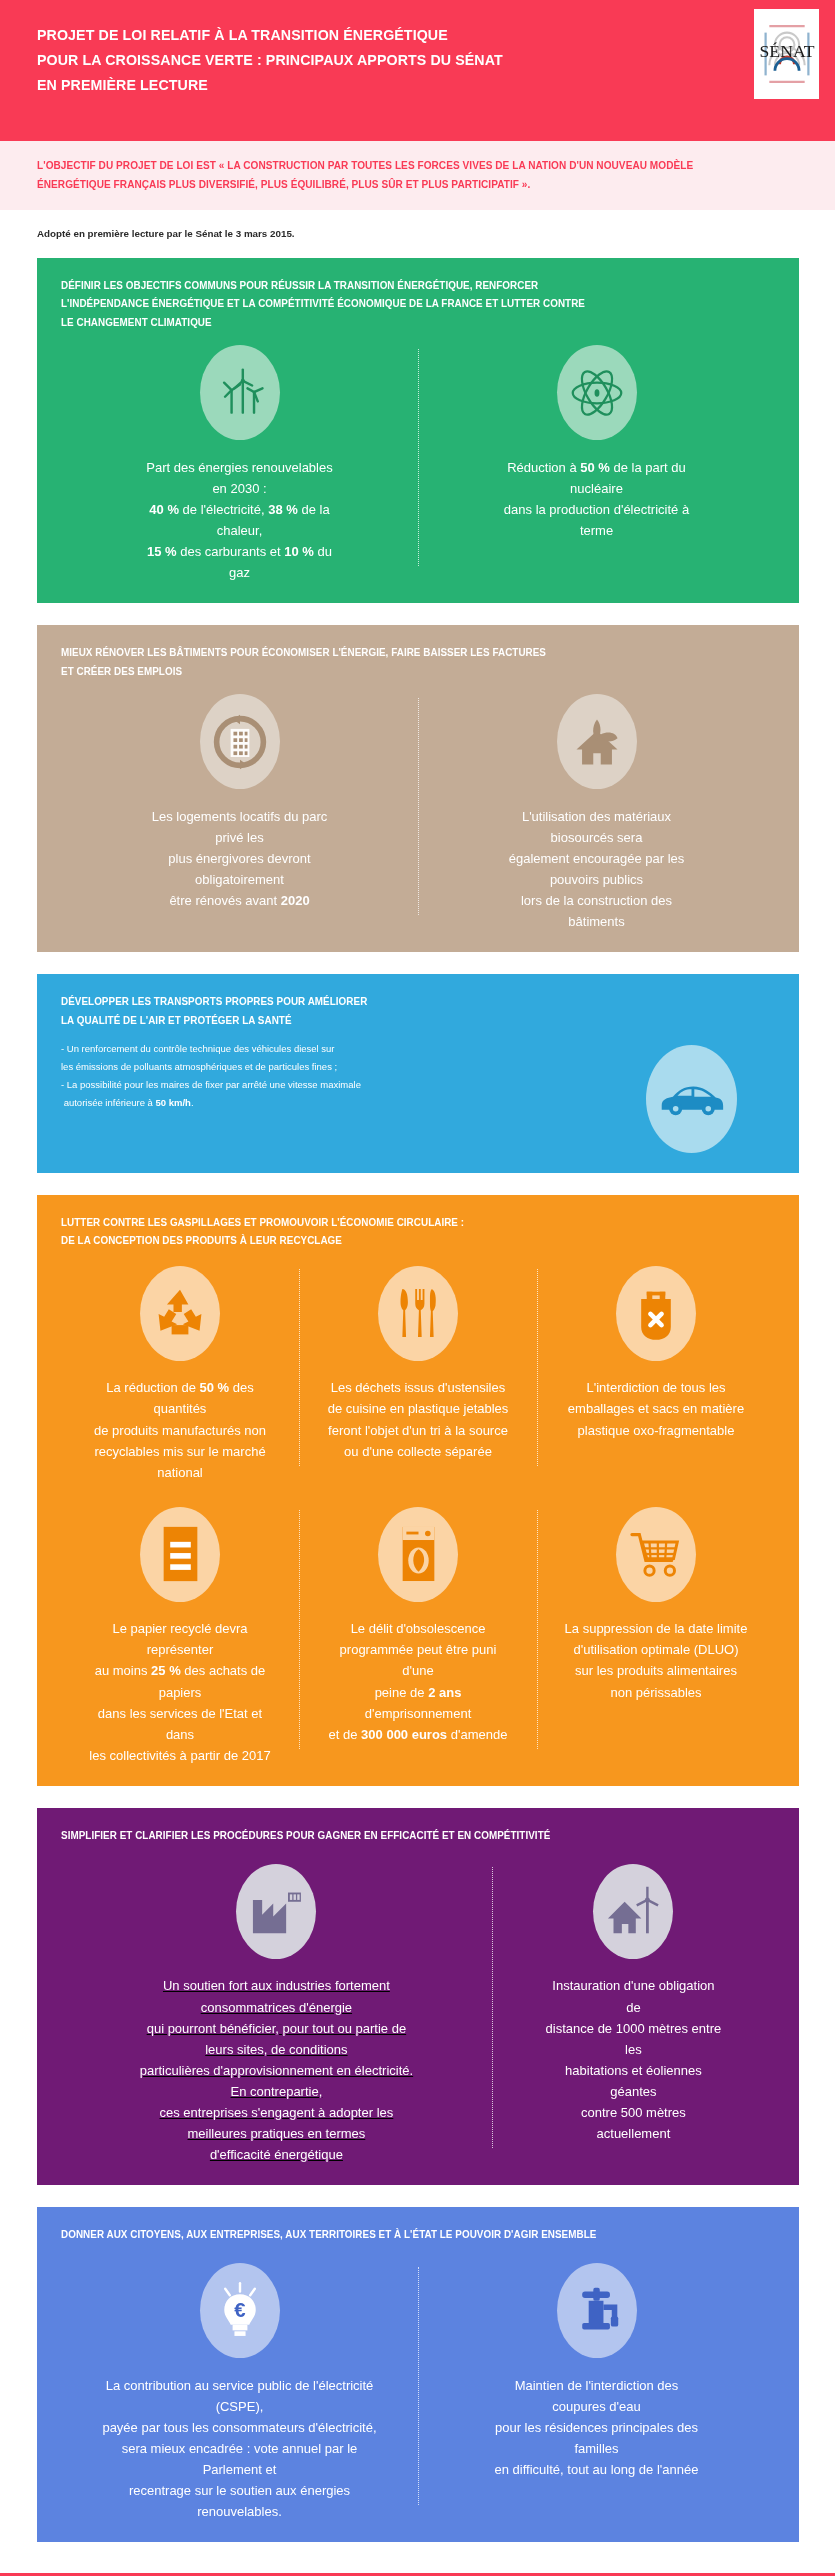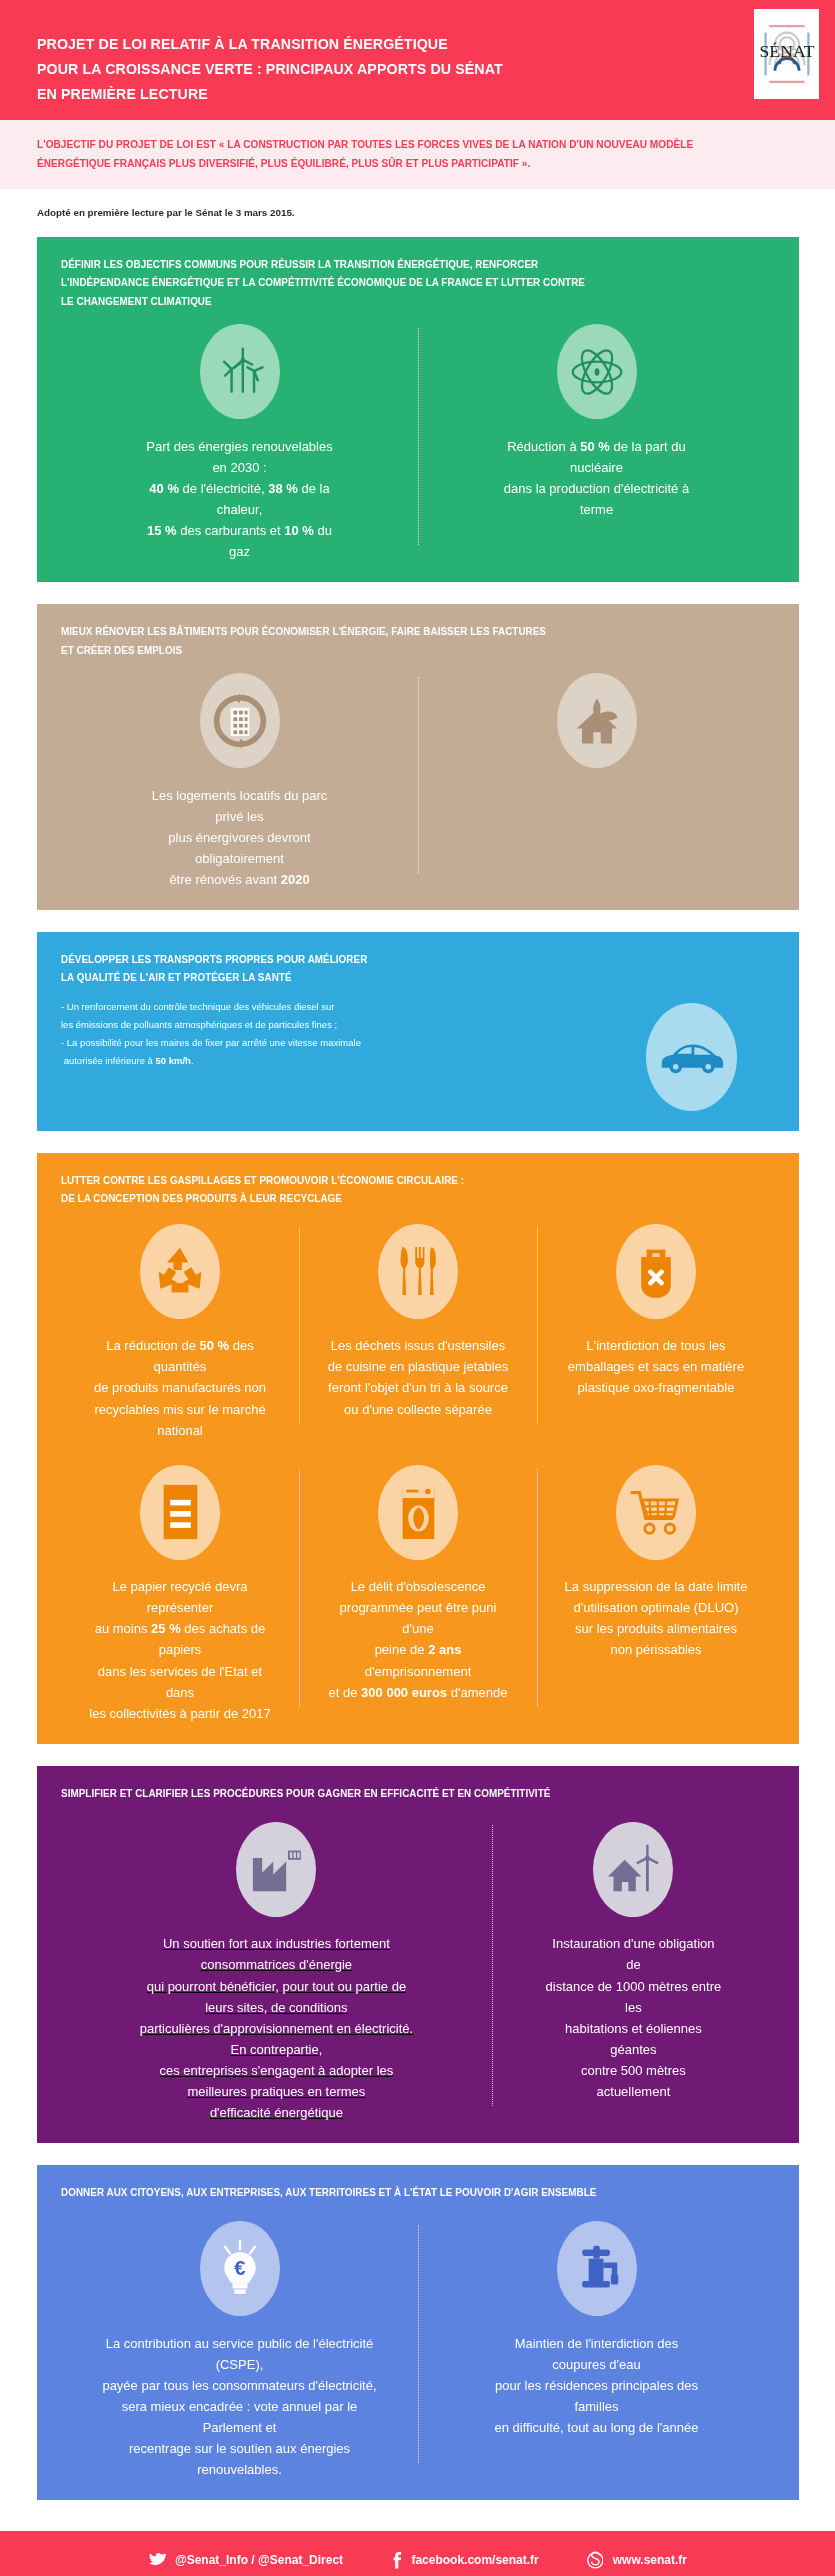--- a/index.html
+++ b/index.html
@@ -14,23 +14,23 @@
     width: 836px;
     min-height: 2576px;
     background: #ffffff;
     position: relative;
     overflow: hidden;
   }
 
   
   .header {
     background: #f93a55;
-    height: 120px;
+    height: 141px;
     position: relative;
-    padding: 32px 37px 0 37px;
+    padding: 23px 37px 0 37px;
   }
   .header h1 {
     color: #ffffff;
     font-size: 15.3px;
     font-weight: bold;
     line-height: 1.62;
     letter-spacing: 0.1px;
     text-transform: uppercase;
     max-width: 650px;
     transform: scaleX(0.93);
@@ -337,20 +337,25 @@
       <div class="col">
         <div class="icon-bubble">
           <svg width="56" height="56" viewBox="0 0 60 60" aria-hidden="true">
             <g fill="#a98f75">
               <path d="M8 38 L30 18 L52 38 L46 38 L46 54 L34 54 L34 42 L26 42 L26 54 L14 54 L14 38 Z"></path>
               <path d="M30 6 C24 14 25 24 30 28 C35 22 35 12 30 6 Z"></path>
               <path d="M34 22 C42 18 50 20 52 26 C44 32 36 30 34 22 Z"></path>
             </g>
           </svg>
         </div>
+        <div class="caption">
+          <span>L'utilisation des matériaux biosourcés sera</span><br>
+          <span>également encouragée par les pouvoirs publics</span><br>
+          <span>lors de la construction des bâtiments</span>
+        </div>
       </div>
     </div>
   </div>
 
   <div class="section s-blue">
     <div class="section-title">
       <span>DÉVELOPPER LES TRANSPORTS PROPRES POUR AMÉLIORER</span><br>
       <span>LA QUALITÉ DE L'AIR ET PROTÉGER LA SANTÉ</span>
     </div>
     <div class="transport-body">

